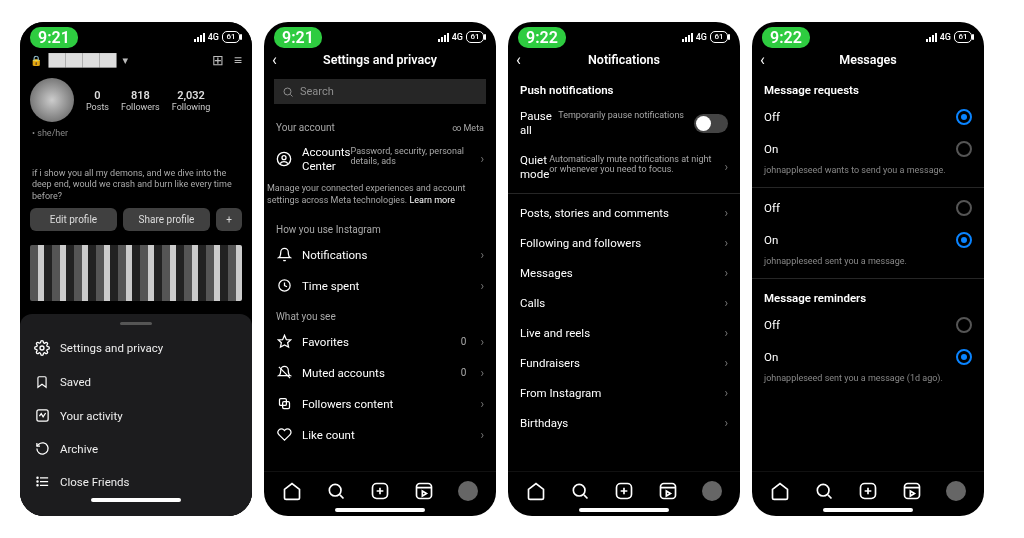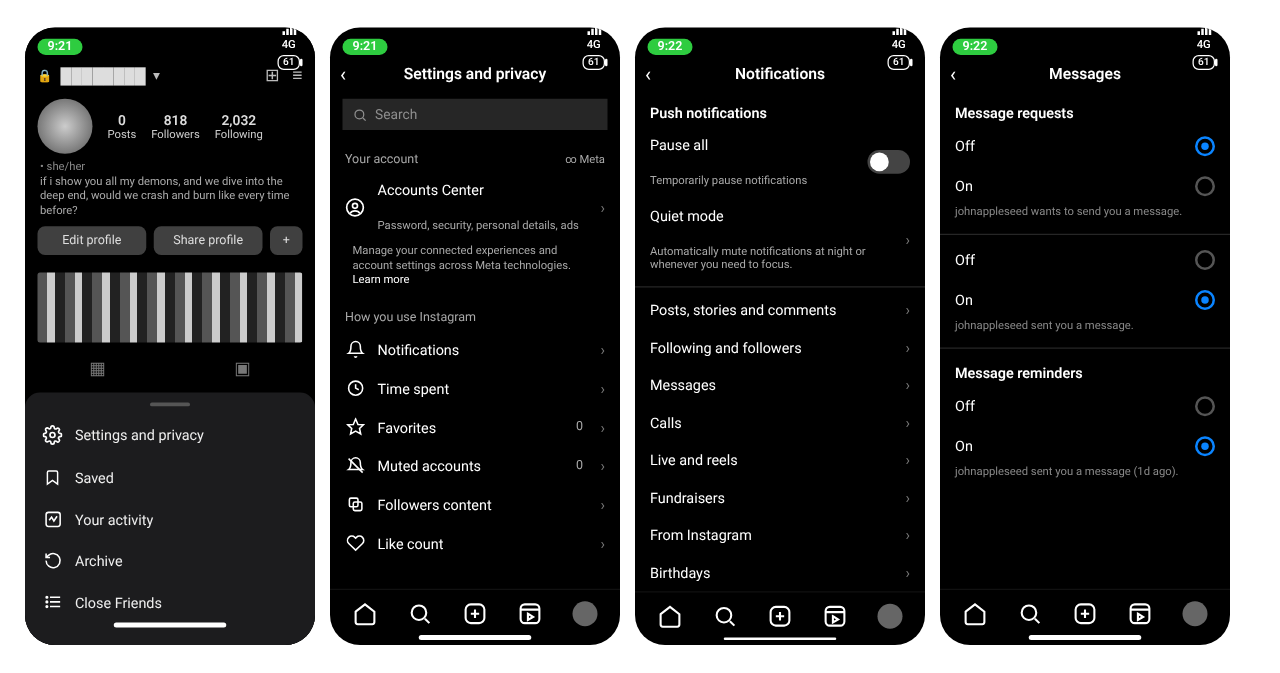--- a/index.html
+++ b/index.html
@@ -33,30 +33,29 @@
     font-size: 10px;
     position: relative;
     z-index: 5;
   }
   .time-pill {
     background: #2ecc40;
     color: #fff;
     font-weight: 600;
     padding: 1px 8px;
     border-radius: 10px;
-    font-size: 10px;
+    font-size: 16px;
   }
   .status-right {
     display: flex;
     align-items: center;
     gap: 3px;
     font-size: 9px;
     color: #fff;
     font-weight: 500;
-    flex-direction: column;
   }
   .sig-bars { display:inline-flex; align-items:flex-end; gap:1px; }
   .sig-bars span{ width:2px; background:#fff; display:inline-block;}
   .sig-bars span:nth-child(1){height:3px}
   .sig-bars span:nth-child(2){height:5px}
   .sig-bars span:nth-child(3){height:7px}
   .sig-bars span:nth-child(4){height:9px}
   .battery-pill{
     border:1px solid #fff;border-radius:5px;padding:0 2px;font-size:8px;line-height:10px;min-width:18px;text-align:center;position:relative;
   }
@@ -103,28 +102,28 @@
 
   .row {
     display: flex;
     align-items: center;
     padding: 8px 12px;
     gap: 10px;
     color: #fff;
     cursor: pointer;
   }
   .row .label { flex: 1; font-size: 11.5px; }
-  .row .sub { font-size: 9px; color: #a8a8a8; margin-top:17px;}
-  .row .labelwrap{ display:flex;flex-direction:column;flex:1;}
+  .row .sub { font-size: 9px; color: #a8a8a8; margin-top:1px;}
+  .row .labelwrap{ display:flex;flex:1;}
   .row .chev { color: #777; font-size: 12px; }
   .row .trail { color:#aaa; font-size:10px; margin-right:4px;}
   .row .icon{ width:16px; display:flex;justify-content:center;}
   .sep { height:1px; background:#262626; margin:4px 0;}
 
-  .tiny-note{ color:#a8a8a8; font-size:9px; padding: 2px 18px 8px; line-height:1.3;}
+  .tiny-note{ color:#a8a8a8; font-size:9px; padding: 2px 3px 8px; line-height:1.3;}
   .tiny-note a{ color:#fff; text-decoration:none;}
 
   
   .bottom-nav{
     margin-top:auto;
     display:flex;
     justify-content:space-around;
     align-items:center;
     padding:8px 6px 6px;
     border-top:1px solid #111;
@@ -145,21 +144,21 @@
   }
   .profile-head{display:flex;align-items:center;padding:4px 10px; gap:6px;}
   .username{color:#ddd;font-weight:600;font-size:12px;}
   .lock-ico{font-size:10px;}
   .head-icons{margin-left:auto;display:flex;gap:10px;color:#bbb;font-size:14px;}
   .stats{display:flex;align-items:center;padding:6px 10px;gap:12px;}
   .avatar-main{width:44px;height:44px;border-radius:50%;background:radial-gradient(circle,#ccc,#555);}
   .statcol{display:flex;flex-direction:column;align-items:center;color:#ccc;font-size:9px;}
   .statcol .n{font-weight:600;font-size:11px;color:#ddd;}
   .pronouns{color:#888;font-size:9px;padding:0 12px;}
-  .bio{color:#aaa;font-size:9px;padding:2px 12px 6px;line-height:1.25;}
+  .bio{color:#aaa;font-size:9px;padding:2px 12px 6px;line-height:1.25;margin-top:28px;}
   .btnrow{display:flex;gap:6px;padding:0 10px 6px;}
   .pillbtn{flex:1;background:#404040;border-radius:6px;text-align:center;padding:6px 0;font-size:10px;color:#ddd;}
   .pillbtn.small{flex:0 0 26px;}
   .mosaic{height:56px;margin:8px 10px;background:repeating-linear-gradient(90deg,#555 0 8px,#ccc 8px 14px,#222 14px 22px);border-radius:2px;}
   .tabrow{display:flex;justify-content:space-around;color:#777;padding:4px 0;font-size:14px;}
   .sheet{
     position:absolute;left:0;right:0;bottom:0;
     background:#1c1c1e;
     border-top-left-radius:12px;border-top-right-radius:12px;
     padding:6px 0 10px;
@@ -358,20 +357,21 @@
     <span class="icon">
       <svg width="15" height="15" viewBox="0 0 24 24" fill="none" stroke="#fff" stroke-width="2">
           <circle cx="12" cy="12" r="9"></circle>
           <polyline points="12 7 12 12 16 14"></polyline>
         </svg>
     </span>
     <span class="label">Time spent</span>
       <span class="chev">›</span>
   </div>
 
+  <div class="section-head">What you see</div>
   <div class="row">
     <span class="icon">
       <svg width="15" height="15" viewBox="0 0 24 24" fill="none" stroke="#fff" stroke-width="2">
           <polygon points="12 2 15 9 22 9.3 17 14 18.5 21 12 17.5 5.5 21 7 14 2 9.3 9 9"></polygon>
         </svg>
     </span>
     <span class="label">Favorites</span>
       <span class="trail">0</span>
       <span class="chev">›</span>
   </div>

